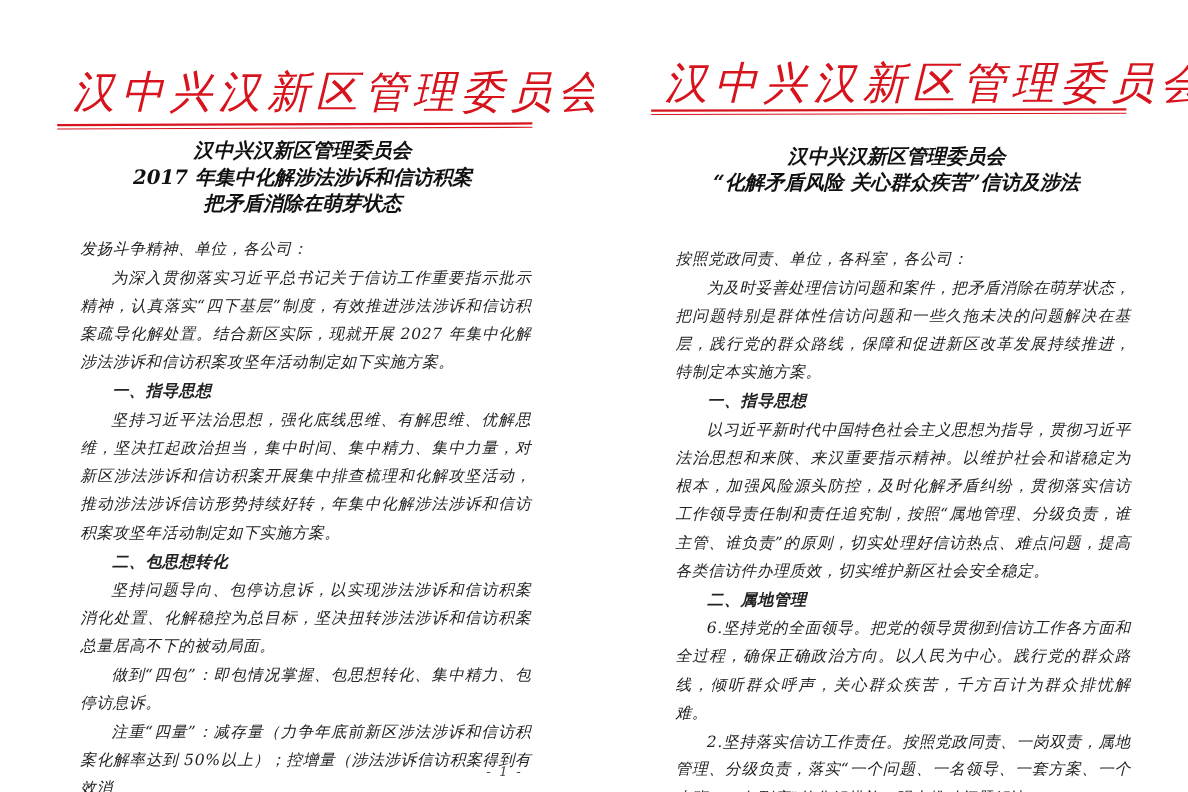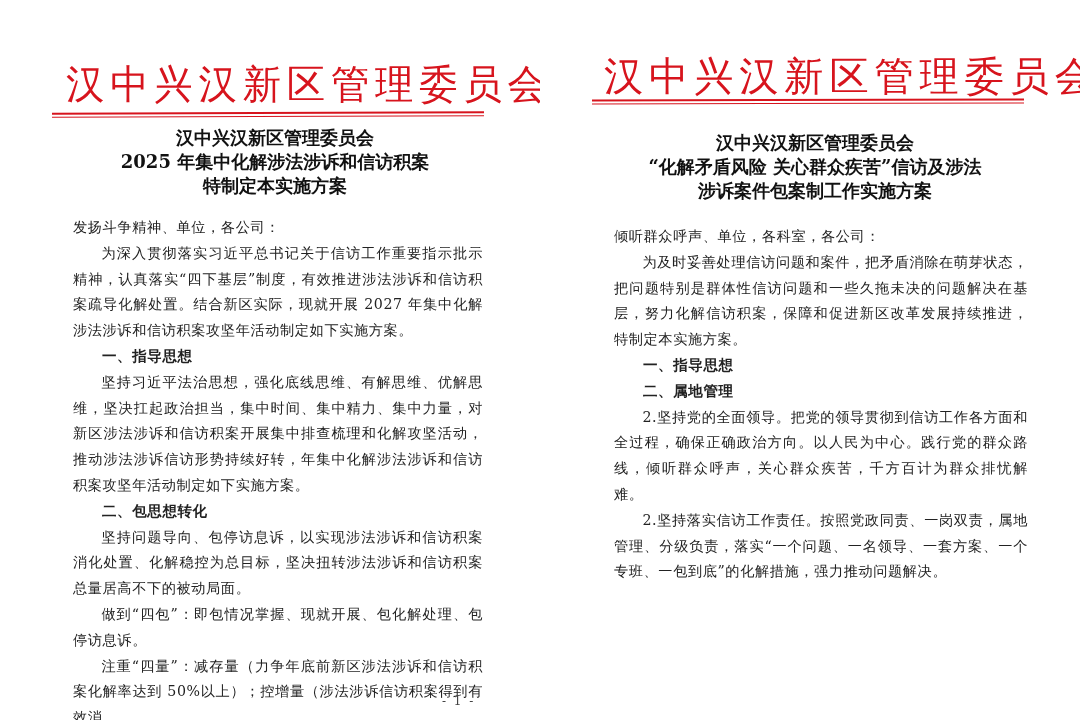--- a/index.html
+++ b/index.html
@@ -13,20 +13,21 @@
       position: relative;
       overflow: hidden;
       font-family: "DejaVu Serif", "Liberation Serif", serif;
       color: #1f1f1f;
     }
     .page {
       position: absolute;
       top: 0;
       height: 620px;
       background: #ffffff;
+      font-style: italic;
     }
     .page-left { left: 0; width: 540px; }
     .page-right { left: 540px; width: 540px; }
 
     .masthead {
       position: absolute;
       color: #d7141d;
       font-family: "DejaVu Serif", "Liberation Serif", serif;
       font-size: 40px;
       letter-spacing: 6px;
@@ -90,50 +91,50 @@
   </style>
 </head>
 <body>
 
 <div class="page page-left">
   <div class="masthead">汉中兴汉新区管理委员会</div>
   <div class="red-rule"></div>
 
   <div class="doc-title">
     <div>汉中兴汉新区管理委员会</div>
-    <div>2025 年集中化解涉法涉诉和信访积案</div>
-    <div>特制定本实施方案</div>
+    <div>2017 年集中化解涉法涉诉和信访积案</div>
+    <div>把矛盾消除在萌芽状态</div>
   </div>
 
   <div class="body-text">
     <p class="salutation">发扬斗争精神、单位，各公司：</p>
     <p class="para indent">为深入贯彻落实习近平总书记关于信访工作重要指示批示精神，认真落实“四下基层”制度，有效推进涉法涉诉和信访积案疏导化解处置。结合新区实际，现就开展 2027 年集中化解涉法涉诉和信访积案攻坚年活动制定如下实施方案。</p>
     <p class="heading">一、指导思想</p>
     <p class="para indent">坚持习近平法治思想，强化底线思维、有解思维、优解思维，坚决扛起政治担当，集中时间、集中精力、集中力量，对新区涉法涉诉和信访积案开展集中排查梳理和化解攻坚活动，推动涉法涉诉信访形势持续好转，年集中化解涉法涉诉和信访积案攻坚年活动制定如下实施方案。</p>
     <p class="heading">二、包思想转化</p>
     <p class="para indent">坚持问题导向、包停访息诉，以实现涉法涉诉和信访积案消化处置、化解稳控为总目标，坚决扭转涉法涉诉和信访积案总量居高不下的被动局面。</p>
-    <p class="para indent">做到“四包”：即包情况掌握、现就开展、包化解处理、包停访息诉。</p>
+    <p class="para indent">做到“四包”：即包情况掌握、包思想转化、集中精力、包停访息诉。</p>
     <p class="para indent">注重“四量”：减存量（力争年底前新区涉法涉诉和信访积案化解率达到 50%以上）；控增量（涉法涉诉信访积案得到有效消</p>
   </div>
 
   <div class="page-number">- 1 -</div>
 </div>
 
 <div class="page page-right">
   <div class="masthead">汉中兴汉新区管理委员会</div>
   <div class="red-rule"></div>
 
   <div class="doc-title">
     <div>汉中兴汉新区管理委员会</div>
     <div>“化解矛盾风险  关心群众疾苦”信访及涉法</div>
-    <div>涉诉案件包案制工作实施方案</div>
   </div>
 
   <div class="body-text">
-    <p class="salutation">倾听群众呼声、单位，各科室，各公司：</p>
-    <p class="para indent">为及时妥善处理信访问题和案件，把矛盾消除在萌芽状态，把问题特别是群体性信访问题和一些久拖未决的问题解决在基层，努力化解信访积案，保障和促进新区改革发展持续推进，特制定本实施方案。</p>
+    <p class="salutation">按照党政同责、单位，各科室，各公司：</p>
+    <p class="para indent">为及时妥善处理信访问题和案件，把矛盾消除在萌芽状态，把问题特别是群体性信访问题和一些久拖未决的问题解决在基层，践行党的群众路线，保障和促进新区改革发展持续推进，特制定本实施方案。</p>
     <p class="heading">一、指导思想</p>
+    <p class="para indent">以习近平新时代中国特色社会主义思想为指导，贯彻习近平法治思想和来陕、来汉重要指示精神。以维护社会和谐稳定为根本，加强风险源头防控，及时化解矛盾纠纷，贯彻落实信访工作领导责任制和责任追究制，按照“属地管理、分级负责，谁主管、谁负责”的原则，切实处理好信访热点、难点问题，提高各类信访件办理质效，切实维护新区社会安全稳定。</p>
     <p class="heading">二、属地管理</p>
-    <p class="para indent">2.坚持党的全面领导。把党的领导贯彻到信访工作各方面和全过程，确保正确政治方向。以人民为中心。践行党的群众路线，倾听群众呼声，关心群众疾苦，千方百计为群众排忧解难。</p>
+    <p class="para indent">6.坚持党的全面领导。把党的领导贯彻到信访工作各方面和全过程，确保正确政治方向。以人民为中心。践行党的群众路线，倾听群众呼声，关心群众疾苦，千方百计为群众排忧解难。</p>
     <p class="para indent">2.坚持落实信访工作责任。按照党政同责、一岗双责，属地管理、分级负责，落实“一个问题、一名领导、一套方案、一个专班、一包到底”的化解措施，强力推动问题解决。</p>
 
   </div>
 </div>
 
 </body></html>

